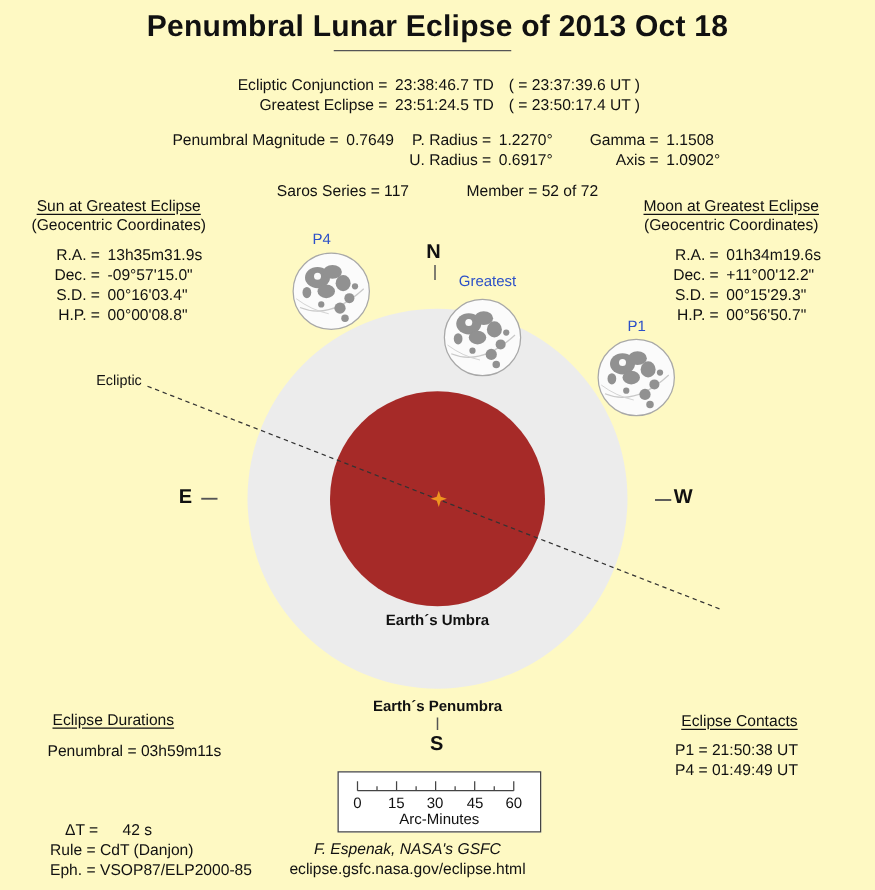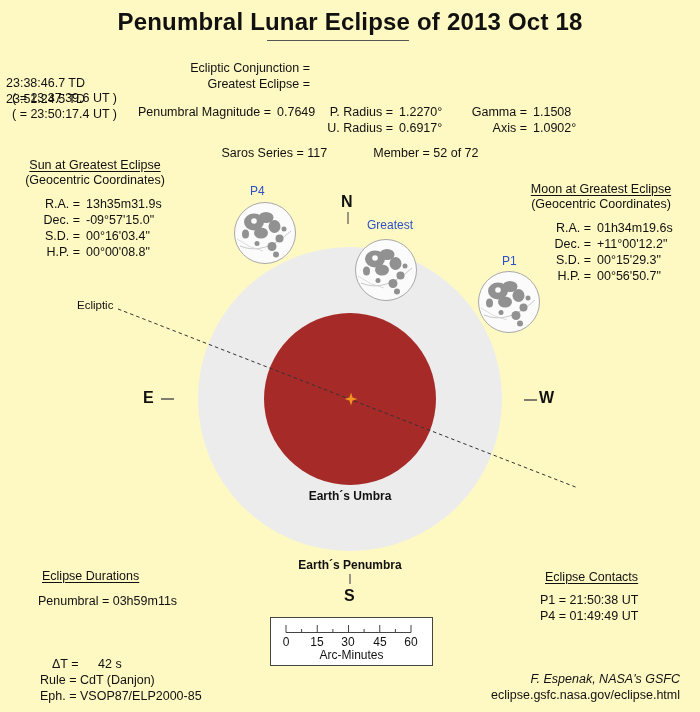--- a/index.html
+++ b/index.html
@@ -2,51 +2,51 @@
 <html style="--umbra: #a62a28; --penumbra: #ececec; --moon-label-blue: #2c50c8; --center-cross: #ef9520;"><head>
 <meta charset="utf-8">
 <style>
   html,body{margin:0;padding:0;background:#fff;}
   .canvas{position:relative;width:700px;height:712px;background:#fef9c3;overflow:hidden;
           font-family:"Liberation Sans",sans-serif;color:#111;font-size:12.5px;}
   .scene{position:absolute;left:0;top:0;}
   .title{position:absolute;left:0;top:8px;width:700px;margin:0;text-align:center;
          font-size:24px;font-weight:bold;letter-spacing:.2px;}
   .title-rule{position:absolute;left:267px;top:40px;width:142px;height:1px;background:#555;}
-  .eqrow{position:absolute;left:0;width:700px;display:flex;line-height:15px;flex-direction:column;}
+  .eqrow{position:absolute;left:0;width:700px;display:flex;line-height:15px;}
   .eqlabel{width:310px;text-align:right;}
   .eqvalue{margin-left:6px;}
   .eqparen{margin-left:12px;}
   .statcol{position:absolute;top:104px;}
   .statrow{display:flex;height:16px;line-height:16px;}
   .slabel{text-align:right;}
   .sval{margin-left:6px;}
   .c1{left:0;} .c1 .slabel{width:257px;margin-left:14px;}
   .c2{left:317px;} .c2 .slabel{width:76px;}
   .c3{left:460px;} .c3 .slabel{width:67px;}
   .saros-row{position:absolute;left:0;top:146px;width:700px;display:flex;justify-content:center;gap:46px;line-height:15px;}
   .block{position:absolute;top:158px;width:178px;text-align:center;line-height:14px;}
-  .sunblk{left:6px;} .moonblk{left:512px;margin-top:24px;}
+  .sunblk{left:6px;} .moonblk{left:496px;}
   .block-title{text-decoration:underline;text-underline-offset:2px;}
   .block-sub{margin-top:1px;}
   .block-rows{margin-top:9px;text-align:left;}
   .sunblk .block-rows{margin-left:26px;} .moonblk .block-rows{margin-left:31px;}
   .brow{display:flex;height:16px;line-height:16px;}
   .blabel{width:48px;text-align:right;}
   .bval{margin-left:6px;}
   .compass{position:absolute;font-size:16px;font-weight:bold;line-height:14px;}
   .moonlabel{position:absolute;font-size:12px;color:var(--moon-label-blue,#2c50c8);line-height:12px;text-align:center;}
   .ecliptic-label{position:absolute;left:77px;top:299px;font-size:11.5px;line-height:12px;}
   .ring-label{position:absolute;left:0;width:700px;text-align:center;font-weight:bold;font-size:12px;line-height:12px;}
   .corner-title{position:absolute;text-decoration:underline;text-underline-offset:2px;line-height:14px;}
   .inline-row{position:absolute;line-height:14px;white-space:nowrap;}
   .scalebox{position:absolute;left:270px;top:617px;width:161px;height:47px;border:1px solid #444;background:#fff;}
   .ticklabel{position:absolute;top:18px;width:24px;text-align:center;font-size:12px;line-height:12px;}
   .scaleunit{position:absolute;left:0;top:31px;width:161px;text-align:center;font-size:12px;line-height:12px;}
-  .credit{position:absolute;left:0;width:652px;text-align:right;line-height:14px;padding-left:28px;}
+  .credit{position:absolute;left:0;width:652px;text-align:center;line-height:14px;}
   .italic{font-style:italic;}
   .penumbra{fill:var(--penumbra,#ececec);}
   .umbra{fill:var(--umbra,#a62a28);}
   .cross{fill:var(--center-cross,#ef9520);}
   .vtick{stroke:#555;stroke-width:1.2;}
   .hdash{stroke:#555;stroke-width:1.5;}
 </style>
 </head>
 <body>
 

